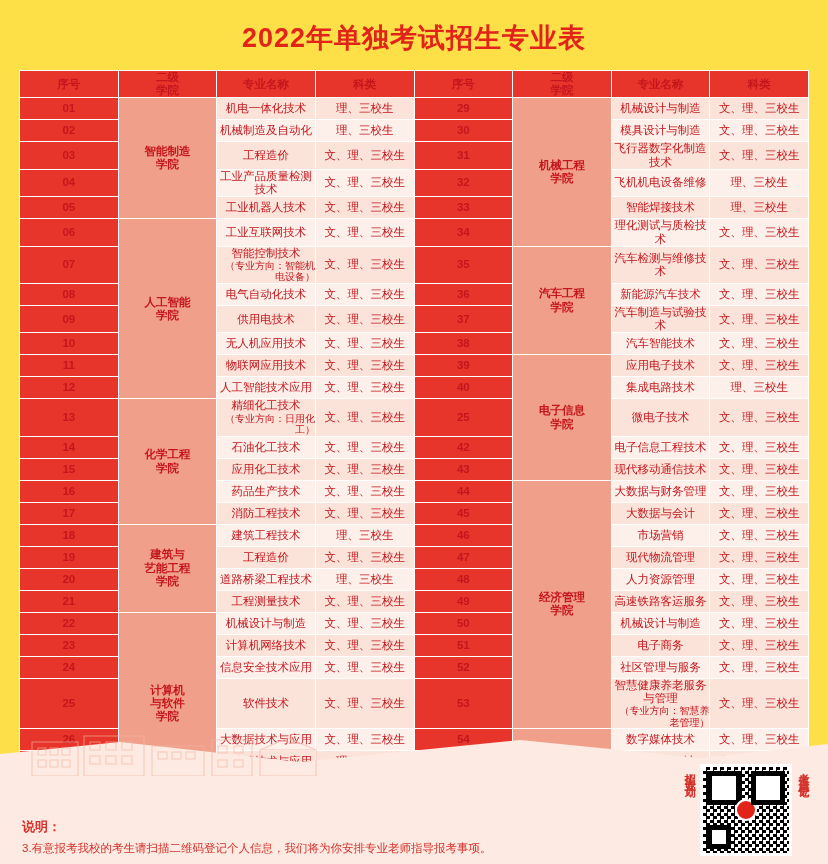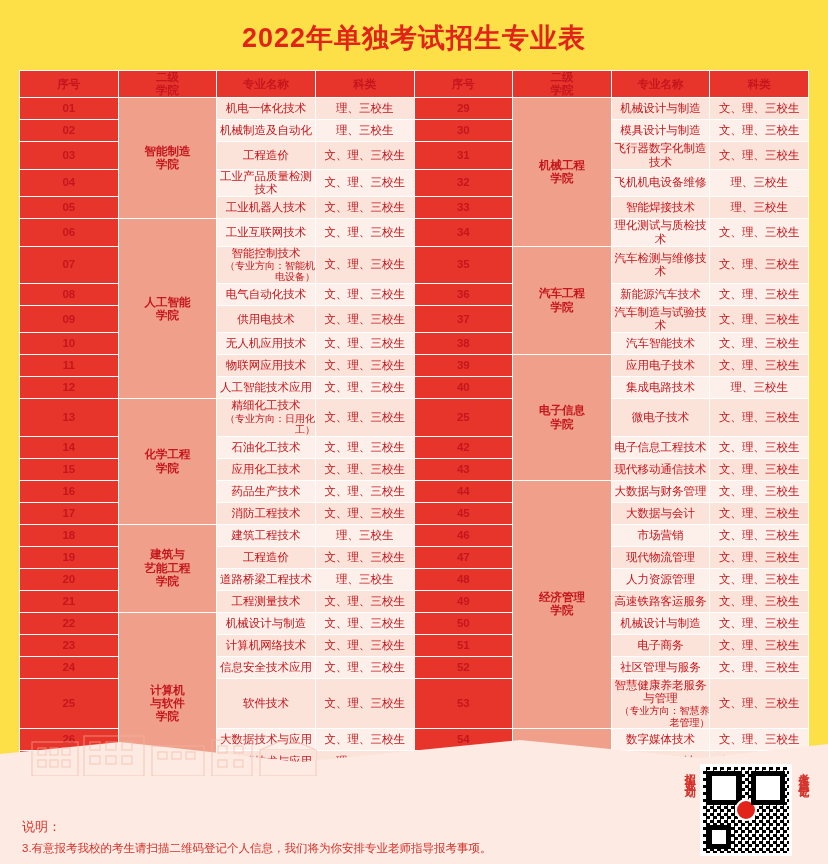--- a/index.html
+++ b/index.html
@@ -95,21 +95,21 @@
     opacity: 0.55;
   }
   .note {
     position: absolute;
     left: 22px; bottom: 6px;
     width: 600px;
     color: #d4322b;
     font-size: 11.5px;
     line-height: 1.65;
   }
-  .note .nt-title { font-weight: normal; font-size: 13px; display: block; margin-bottom: 2px; }
+  .note .nt-title { font-weight: bold; font-size: 13px; display: block; margin-bottom: 2px; }
   .qr-wrap {
     position: absolute;
     right: 18px; bottom: 8px;
     display: flex;
     align-items: center;
     gap: 4px;
   }
   .vtext {
     writing-mode: vertical-rl;
     color: #d4322b;

